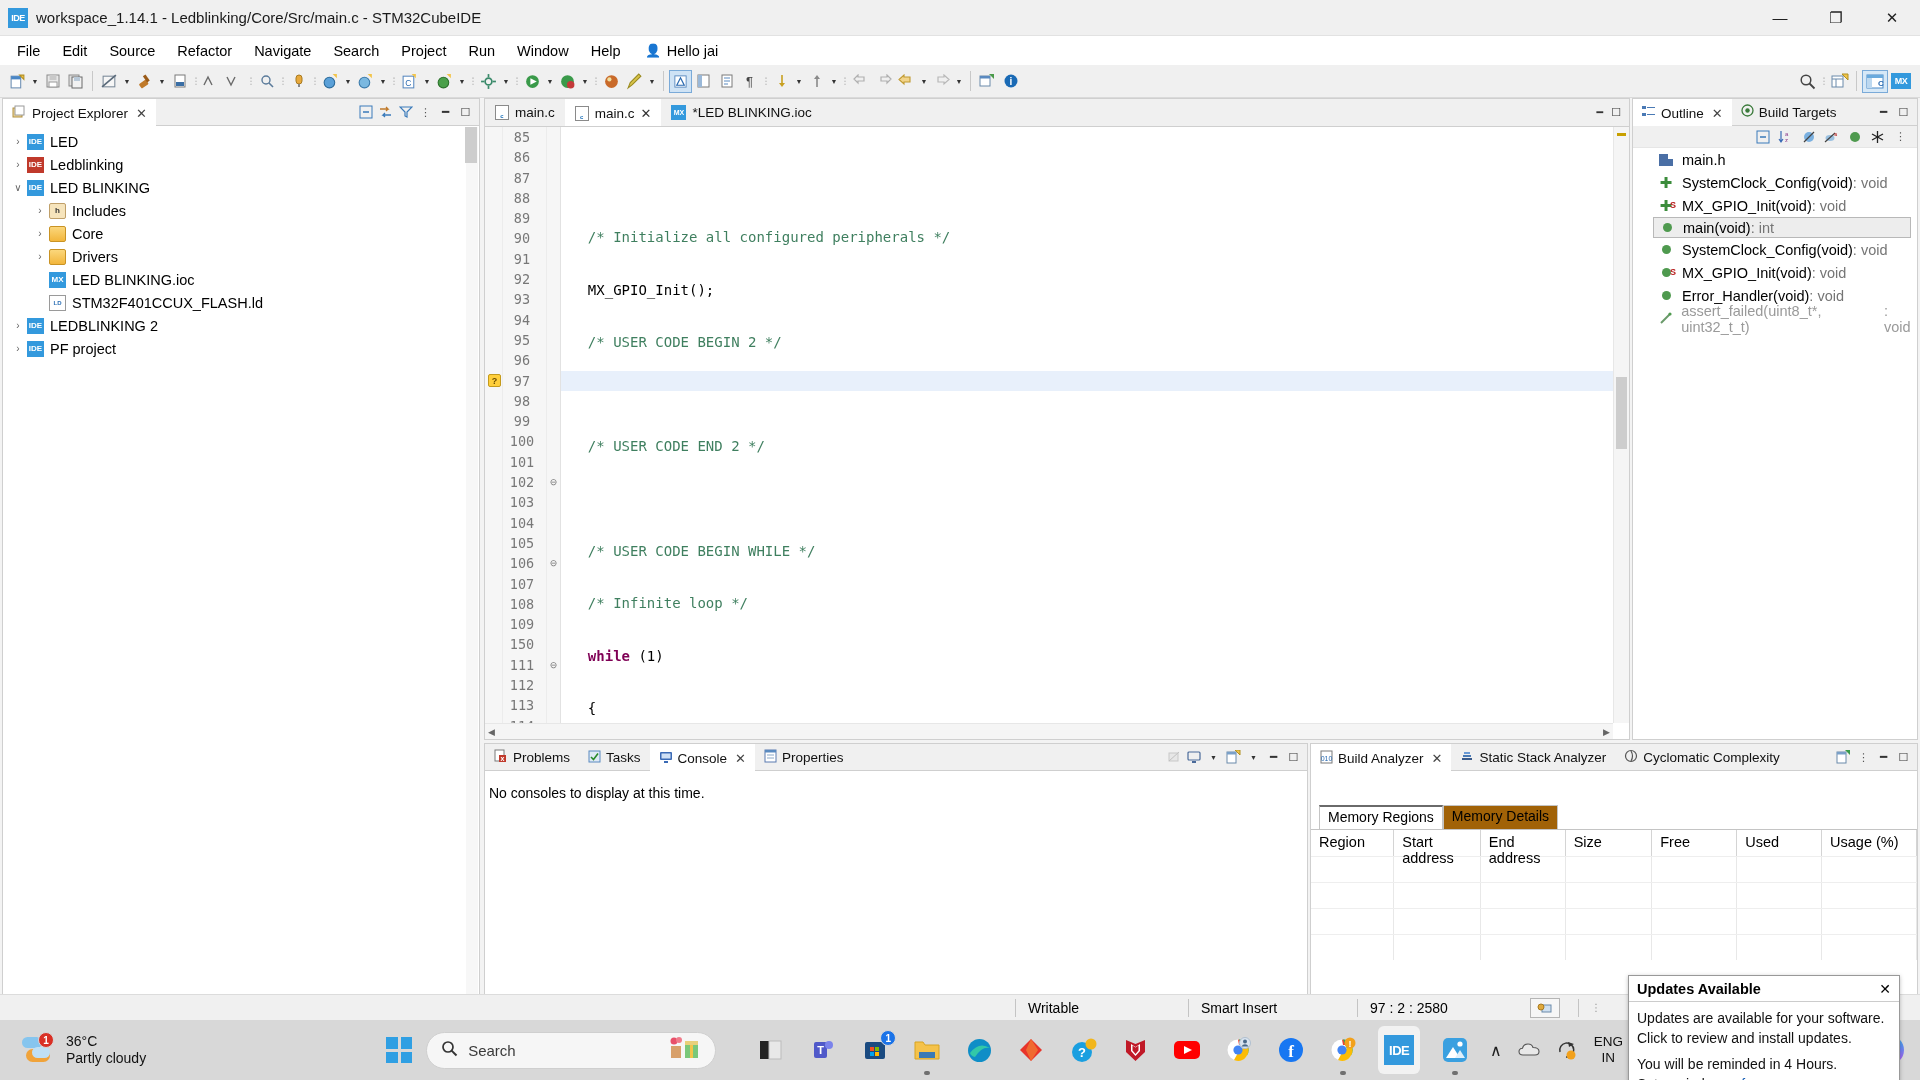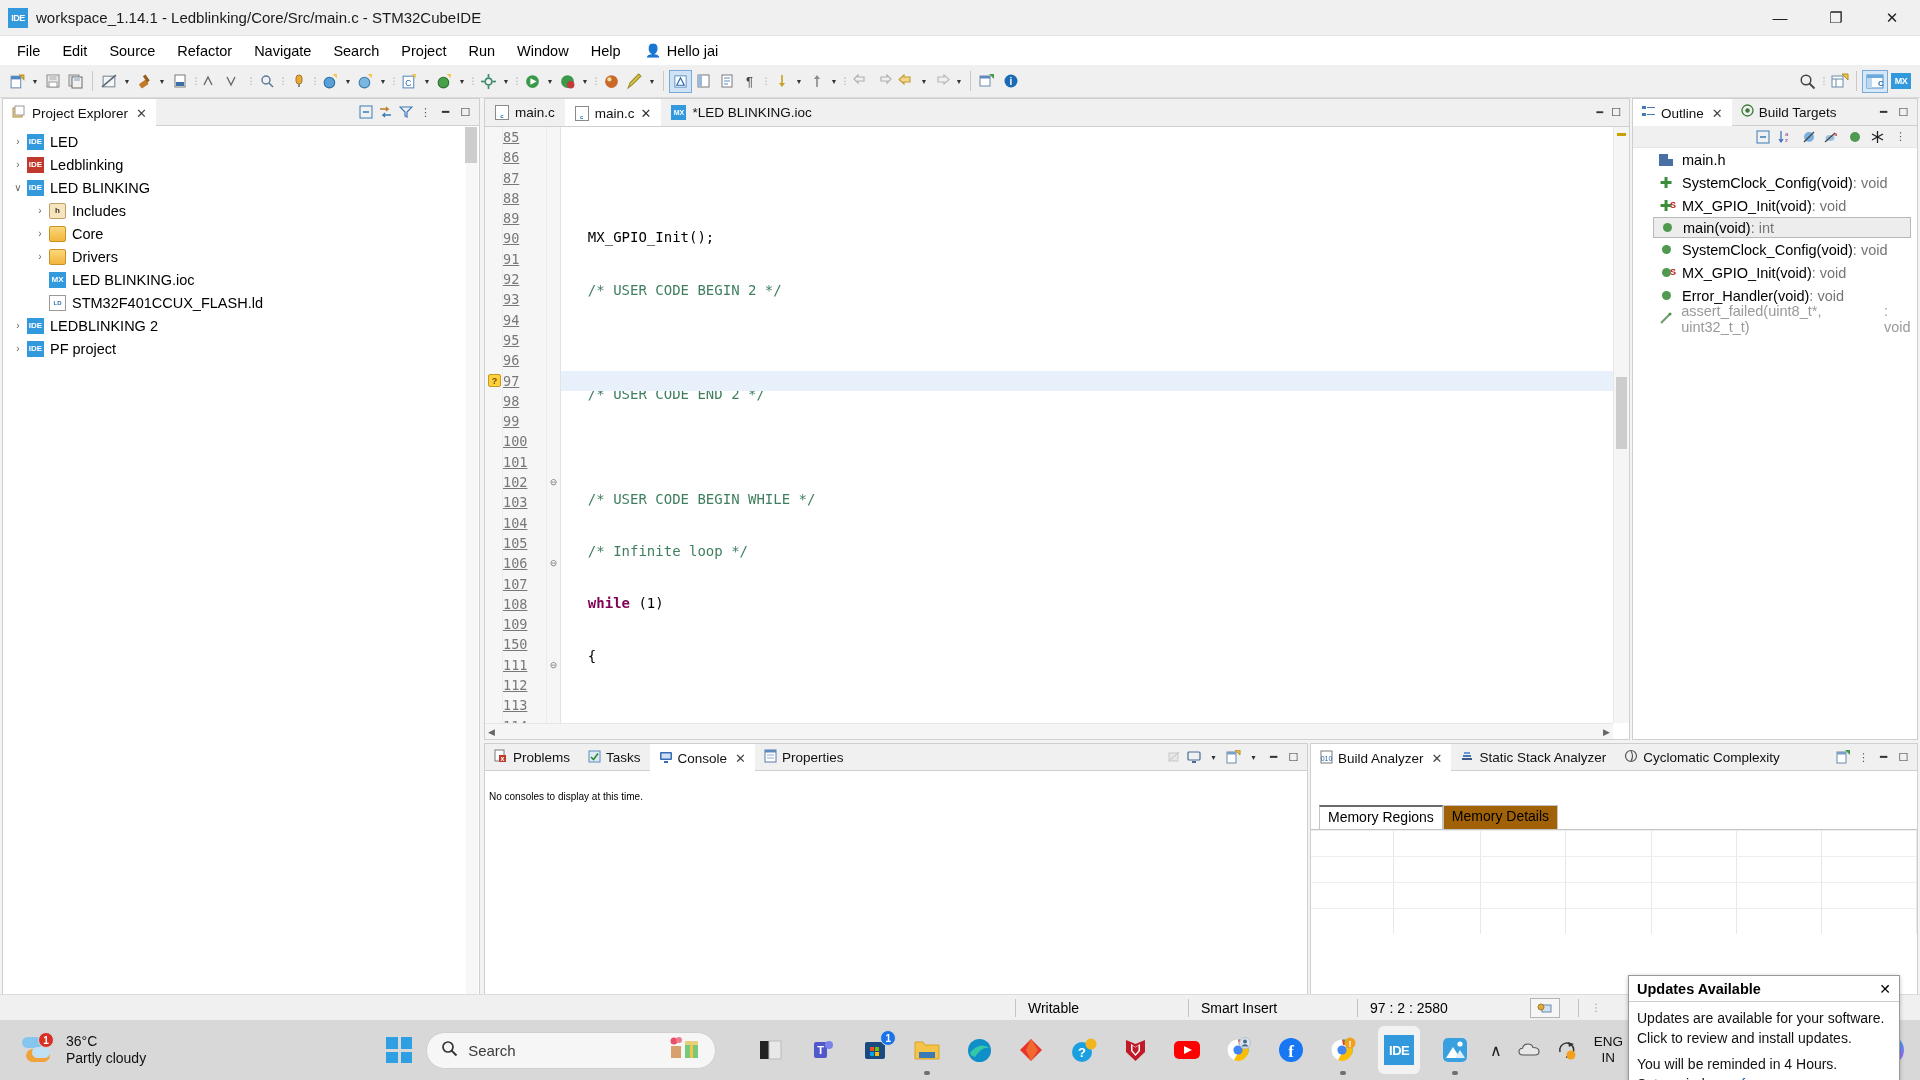--- a/index.html
+++ b/index.html
@@ -103,23 +103,23 @@
   }
   .etab .mxico { width:15px; height:15px; background:#3399dd; color:#fff; font-size:7px;
     display:flex; align-items:center; justify-content:center; font-weight:bold;}
   .etab .xclose { font-size: 13px; color:#333; }
   .emin { margin-left:auto; display:flex; align-items:center; gap:8px; padding-right:8px; font-size:11px; color:#333;}
 
   .code-wrap { position:absolute; top:28px; left:0; right:0; bottom:0; background:#fff; overflow:hidden;}
   .code-area { position:absolute; top:0; left:0; right:16px; bottom:16px; display:flex; }
   .marker-col { width: 18px; background: #f6f6f6; border-right: 1px solid #ececec; position:relative; }
   .gutter {
-    width: 44px; background:#f6f6f6; text-align:left; padding-right:5px;
+    width: 44px; background:#f6f6f6; text-align:center; padding-right:5px;
     font-family:"DejaVu Sans Mono", monospace; font-size: 13.5px; color:#787878;
-    border-right:1px solid #ececec; position:relative;text-decoration:underline;
+    border-right:1px solid #ececec; position:relative;
   }
   .fold-col { width: 14px; background:#f6f6f6; border-right:1px solid #e2e2e2; position:relative;}
   .codetext {
     flex:1; font-family:"DejaVu Sans Mono", monospace; font-size:14px; color:#000;
     padding-left: 10px; position:relative; white-space: pre;
   }
   .cl { height: 20.3px; line-height:20.3px; }
   .cmt { color: #3f7f5f; }
   .kw  { color: #7f0055; font-weight: bold; }
   .hl-line { position:absolute; left:0; right:0; height: 20.3px; background:#e8f0fb; }
@@ -147,21 +147,21 @@
   .plus-g { color:#3b8c3b; font-size:15px; line-height:10px; }
   .sup-s { position:absolute; top:-1px; right:-1px; font-size:9px; color:#b81c1c; font-weight:bold;}
   .ol-name { color:#000; }
   .ol-type { color:#757575; }
   .ol-dim { color:#9a9a9a; }
   .hdr-ico { width:14px;height:12px;background:#4a6fa5; position:relative; }
   .hdr-ico::after{content:"";position:absolute;right:0;top:0;width:5px;height:5px;background:#fff;}
 
   
   #console-view { left: 484px; top: 645px; right: 612px; bottom: 2px; }
-  .console-body { font-size:10px; color:#000; padding: 20px 4px; }
+  .console-body { font-size:14px; color:#000; padding: 14px 4px; }
 
   
   #build-analyzer { right: 2px; top: 645px; width: 608px; bottom: 2px; }
   .ba-subtabs { display:flex; align-items:stretch; height:24px; margin-top: 34px; padding-left: 8px; }
   .ba-subtab { font-size:14px; padding: 2px 8px 0 8px; border:1px solid #c4c4c4; border-bottom:none; background:#a16207;}
   .ba-subtab.active { background:#fff; border-top:2px solid #6a6a6a; }
   .ba-table { border-top:1px solid #c4c4c4; }
   .ba-header { display:flex; height:26px; font-size:14.5px; color:#000; }
   .ba-th { border-right:1px solid #d4d4d4; padding: 4px 8px; }
   .ba-grid-row { display:flex; height:26px; border-top:1px solid #eee; }
@@ -703,20 +703,21 @@
             <div class="cl" style="text-align:center;font-size:9px;color:#777;">⊖</div>
             <div class="cl" style="text-align:center;font-size:9px;color:#777;"></div>
             <div class="cl" style="text-align:center;font-size:9px;color:#777;"></div>
             <div class="cl" style="text-align:center;font-size:9px;color:#777;"></div>
             <div class="cl" style="text-align:center;font-size:9px;color:#777;"></div>
 
           </div>
           <div class="codetext">
             <div class="hl-line" style="top:243.6px;"></div>
             <div class="cl"></div>
+            <div class="cl cmt">  /* Initialize all configured peripherals */</div>
             <div class="cl">  MX_GPIO_Init();</div>
             <div class="cl cmt">  /* USER CODE BEGIN 2 */</div>
             <div class="cl"></div>
             <div class="cl cmt">  /* USER CODE END 2 */</div>
             <div class="cl"></div>
             <div class="cl cmt">  /* USER CODE BEGIN WHILE */</div>
             <div class="cl cmt">  /* Infinite loop */</div>
             <div class="cl">  <span class="kw">while</span> (1)</div>
             <div class="cl">  {</div>
             
@@ -1022,20 +1023,29 @@
               <span style="font-size:11px;color:#333;">☐</span>
             </div>
         </div>
       </div>
 
       <div class="ba-subtabs">
         <div class="ba-subtab active">Memory Regions</div>
         <div class="ba-subtab">Memory Details</div>
       </div>
       <div class="ba-table">
+        <div class="ba-header">
+          <div class="ba-th" style="width:96px;">Region</div>
+          <div class="ba-th" style="width:100px;">Start address</div>
+          <div class="ba-th" style="width:98px;">End address</div>
+          <div class="ba-th" style="width:100px;">Size</div>
+          <div class="ba-th" style="width:98px;">Free</div>
+          <div class="ba-th" style="width:98px;">Used</div>
+          <div class="ba-th" style="width:110px;">Usage (%)</div>
+        </div>
         <div class="ba-grid-row">
           <div class="ba-td" style="width:96px;"></div>
           <div class="ba-td" style="width:100px;"></div>
           <div class="ba-td" style="width:98px;"></div>
           <div class="ba-td" style="width:100px;"></div>
           <div class="ba-td" style="width:98px;"></div>
           <div class="ba-td" style="width:98px;"></div>
           <div class="ba-td" style="width:110px;"></div>
         </div>
         <div class="ba-grid-row">

